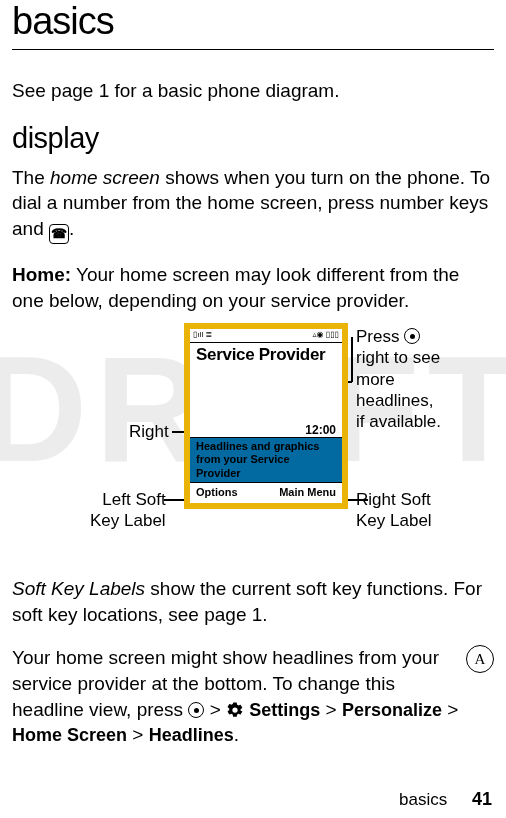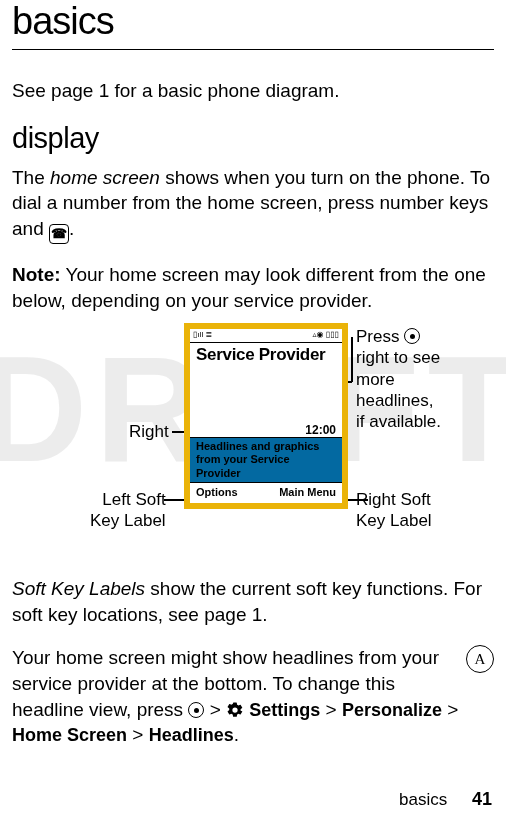--- a/index.html
+++ b/index.html
@@ -214,21 +214,21 @@
 
   <p>See page 1 for a basic phone diagram.</p>
 
   <h2>display</h2>
 
   <p>
     <span>The </span><span class="italic">home screen</span><span> shows when you turn on the phone. To dial a number from the home screen, press number keys and </span><span class="key-icon">☎</span><span>.</span>
   </p>
 
   <p class="note">
-    <span class="bold">Note:</span><span> Your home screen may look different from the one below, depending on your service provider.</span>
+    <span class="bold">Home:</span><span> Your home screen may look different from the one below, depending on your service provider.</span>
   </p>
 
   <div class="diagram-area">
 
     <div class="callout-line line-clock"></div>
     <div class="callout-line line-leftsk"></div>
     <div class="callout-line line-rightsk"></div>
     <div class="callout-line line-press-v"></div>
     <div class="callout-line line-press-h"></div>
 

